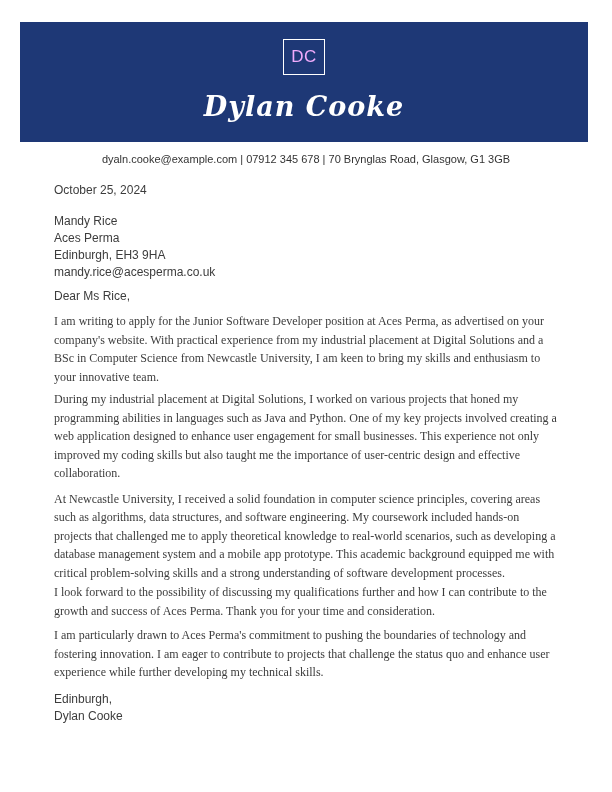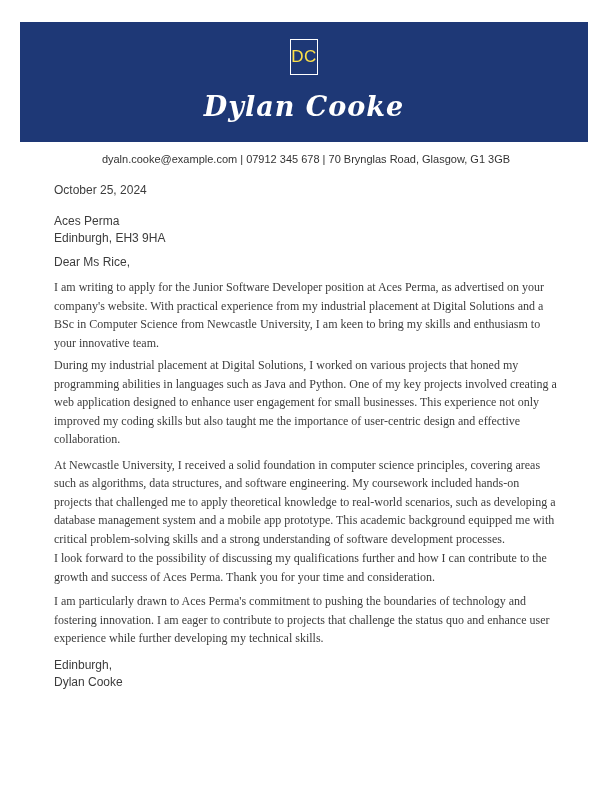--- a/index.html
+++ b/index.html
@@ -26,25 +26,25 @@
     left: 20px;
     top: 22px;
     width: 568px;
     height: 120px;
     background: var(--banner-color);
     text-align: center;
   }
   .monogram-badge {
     display: inline-block;
     margin-top: 17px;
-    width: 28px;
+    width: 42px;
     height: 36px;
     line-height: 33px;
     border: 1.5px solid #ffffff;
-    color: #fde047;
+    color: #f0abfc;
     font-size: 17px;
     letter-spacing: 0.5px;
     font-family: "Liberation Sans", sans-serif;
     text-align: center;
   }
   .author-name {
     margin-top: 16px;
     color: #ffffff;
     font-family: "DejaVu Serif", "Liberation Serif", serif;
     font-style: italic;
@@ -114,22 +114,24 @@
     <div class="author-name">Dylan Cooke</div>
   </div>
 
   <div class="contact-line">dyaln.cooke@example.com | 07912 345 678 | 70 Brynglas Road, Glasgow, G1 3GB</div>
 
   <div class="letter-body">
 
     <div class="letter-date">October 25, 2024</div>
 
     <div class="recipient-block">
+      <div>Mandy Rice</div>
       <div>Aces Perma</div>
       <div>Edinburgh, EH3 9HA</div>
+      <div>mandy.rice@acesperma.co.uk</div>
     </div>
 
     <div class="salutation">Dear Ms Rice,</div>
 
     <p class="letter-paragraph">I am writing to apply for the Junior Software Developer position at Aces Perma, as advertised on your company's website. With practical experience from my industrial placement at Digital Solutions and a BSc in Computer Science from Newcastle University, I am keen to bring my skills and enthusiasm to your innovative team.</p>
     <p class="letter-paragraph">During my industrial placement at Digital Solutions, I worked on various projects that honed my programming abilities in languages such as Java and Python. One of my key projects involved creating a web application designed to enhance user engagement for small businesses. This experience not only improved my coding skills but also taught me the importance of user-centric design and effective collaboration.</p>
     <p class="letter-paragraph">At Newcastle University, I received a solid foundation in computer science principles, covering areas such as algorithms, data structures, and software engineering. My coursework included hands-on projects that challenged me to apply theoretical knowledge to real-world scenarios, such as developing a database management system and a mobile app prototype. This academic background equipped me with critical problem-solving skills and a strong understanding of software development processes.</p>
     <p class="letter-paragraph">I look forward to the possibility of discussing my qualifications further and how I can contribute to the growth and success of Aces Perma. Thank you for your time and consideration.</p>
     <p class="letter-paragraph">I am particularly drawn to Aces Perma's commitment to pushing the boundaries of technology and fostering innovation. I am eager to contribute to projects that challenge the status quo and enhance user experience while further developing my technical skills.</p>
 

